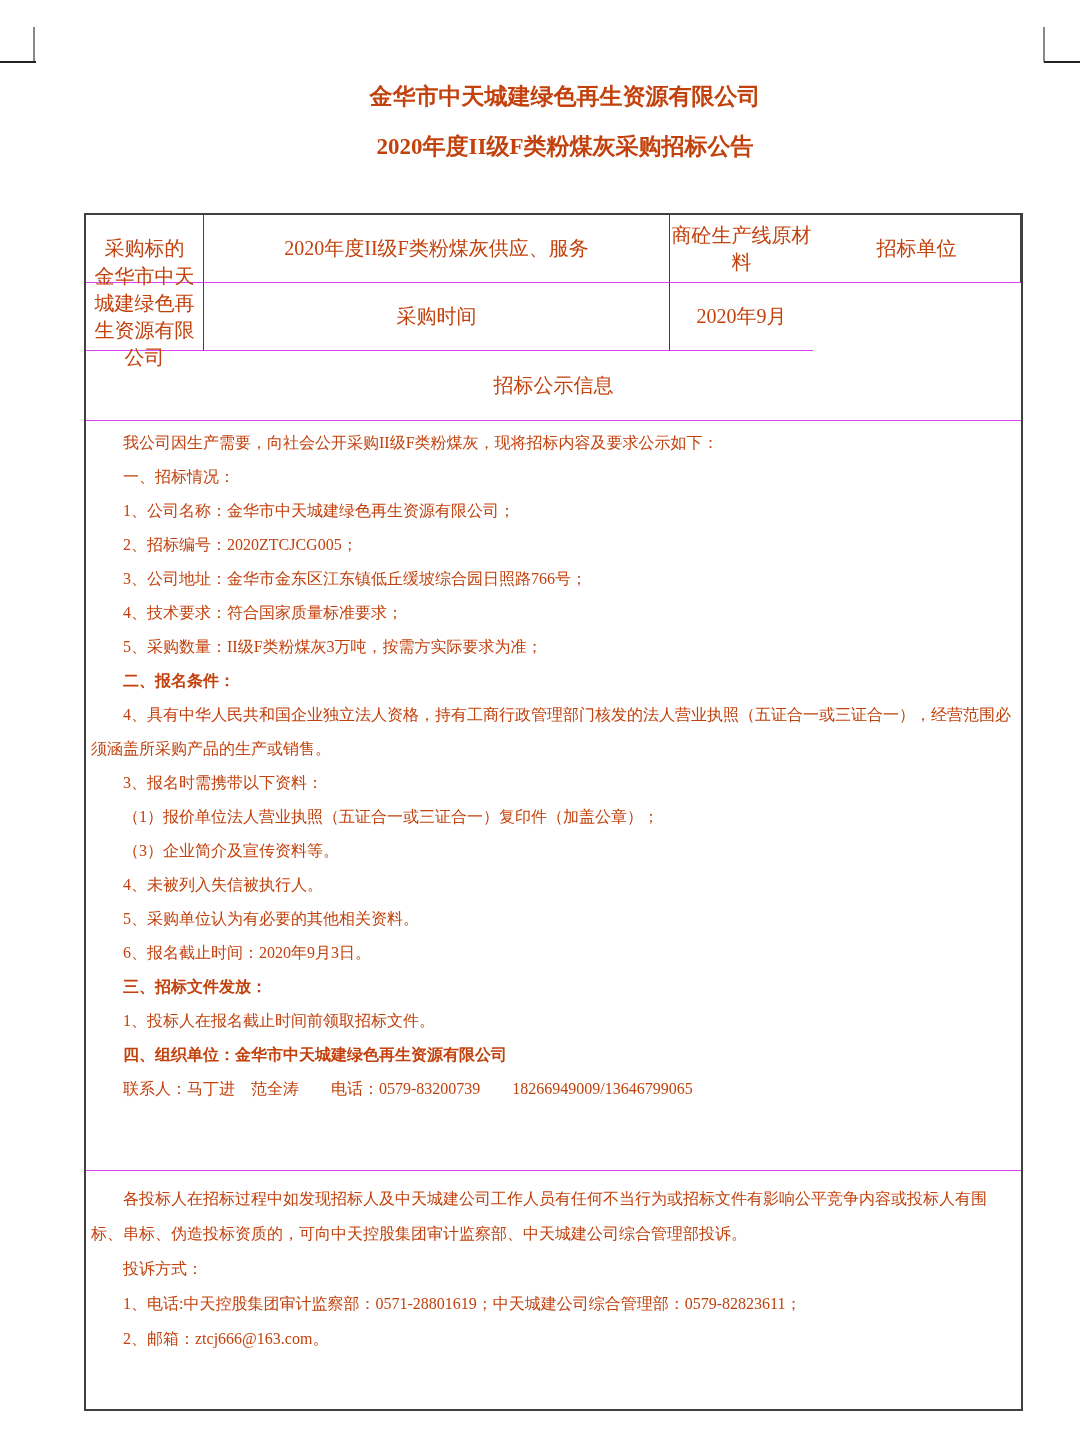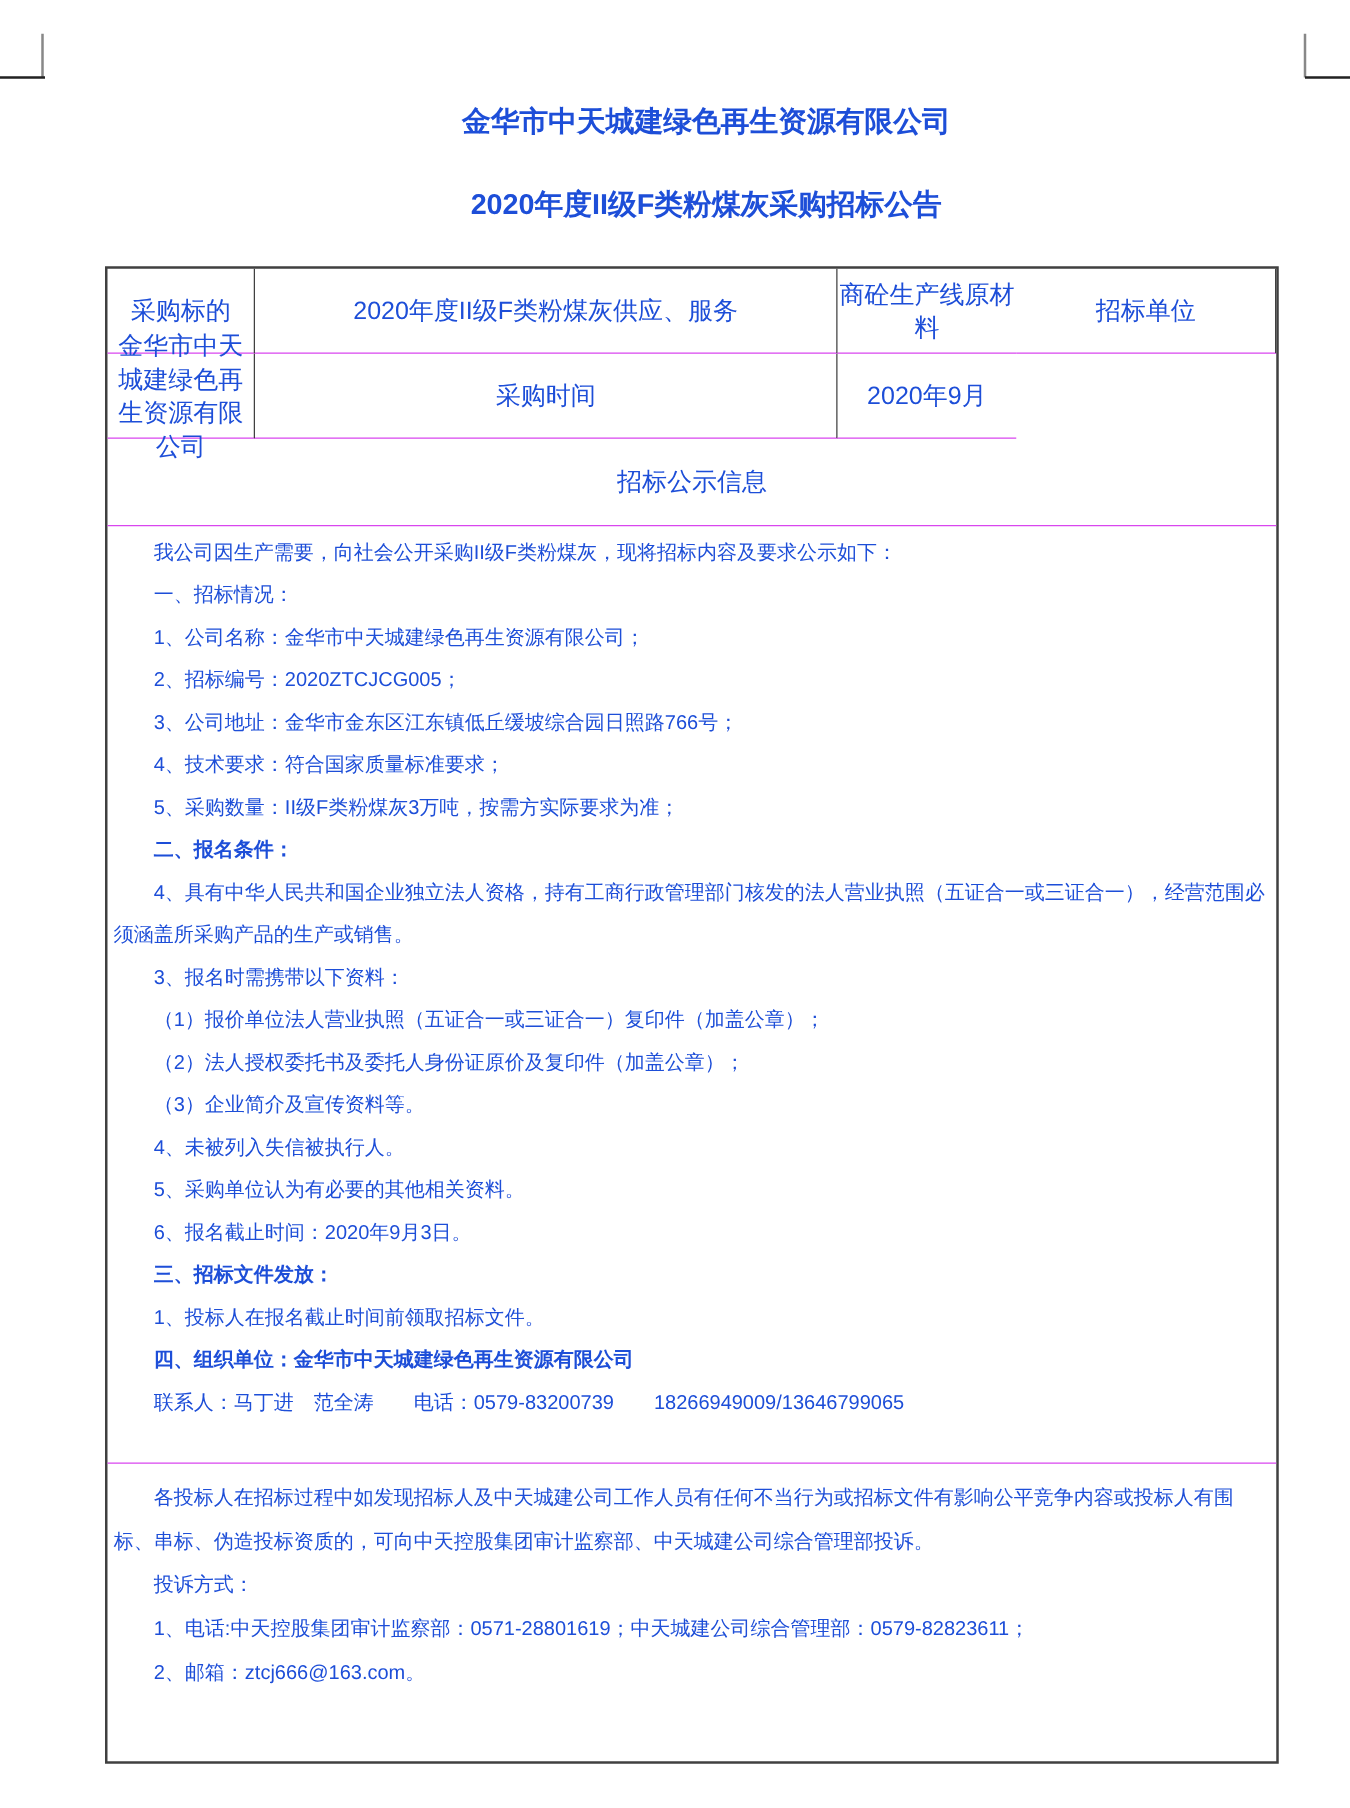--- a/index.html
+++ b/index.html
@@ -1,22 +1,22 @@
 <!DOCTYPE html>
 <html><head>
 <meta charset="utf-8">
 <style>
   html, body { margin: 0; padding: 0; background: #ffffff; }
   .page {
     position: relative;
     width: 1080px;
     height: 1446px;
     background: #ffffff;
-    font-family: Liberation Sans, sans-serif;
-    color: #1d4ed8;
+    font-family: Liberation Serif, serif;
+    color: #c2410c;
     overflow: hidden;
   }
   
   .mark { position: absolute; background: #222222; }
   .mark.v { width: 2px; height: 35px; top: 27px; background: #888888; }
   .mark.h { height: 2px; width: 36px; top: 61px; }
   .mark.v.left  { left: 33px; }
   .mark.h.left  { left: 0; }
   .mark.v.right { left: 1043px; }
   .mark.h.right { left: 1044px; }
@@ -28,21 +28,21 @@
     width: 939px;
     text-align: center;
   }
   .title {
     font-weight: bold;
     font-size: 23px;
     line-height: 26px;
     margin: 0;
     text-indent: 1em;
   }
-  .title + .title { margin-top: 40px; }
+  .title + .title { margin-top: 24px; }
 
   .tbl {
     position: absolute;
     left: 84px;
     top: 213px;
     width: 939px;
     height: 1198px;
     box-sizing: border-box;
     border: 2px solid #404040;
     display: grid;
@@ -111,21 +111,20 @@
         <p class="para">一、招标情况：</p>
         <p class="para">1、公司名称：金华市中天城建绿色再生资源有限公司；</p>
         <p class="para">2、招标编号：2020ZTCJCG005；</p>
         <p class="para">3、公司地址：金华市金东区江东镇低丘缓坡综合园日照路766号；</p>
         <p class="para">4、技术要求：符合国家质量标准要求；</p>
         <p class="para">5、采购数量：II级F类粉煤灰3万吨，按需方实际要求为准；</p>
         <p class="para bold">二、报名条件：</p>
         <p class="para">4、具有中华人民共和国企业独立法人资格，持有工商行政管理部门核发的法人营业执照（五证合一或三证合一），经营范围必须涵盖所采购产品的生产或销售。</p>
         <p class="para">3、报名时需携带以下资料：</p>
         <p class="para">（1）报价单位法人营业执照（五证合一或三证合一）复印件（加盖公章）；</p>
-        <p class="para">（2）法人授权委托书及委托人身份证原价及复印件（加盖公章）；</p>
         <p class="para">（3）企业简介及宣传资料等。</p>
         <p class="para">4、未被列入失信被执行人。</p>
         <p class="para">5、采购单位认为有必要的其他相关资料。</p>
         <p class="para">6、报名截止时间：2020年9月3日。</p>
         <p class="para bold">三、招标文件发放：</p>
         <p class="para">1、投标人在报名截止时间前领取招标文件。</p>
         <p class="para bold">四、组织单位：金华市中天城建绿色再生资源有限公司</p>
         <p class="para">联系人：马丁进　范全涛　　电话：0579-83200739　　18266949009/13646799065</p>
       </div>
 

